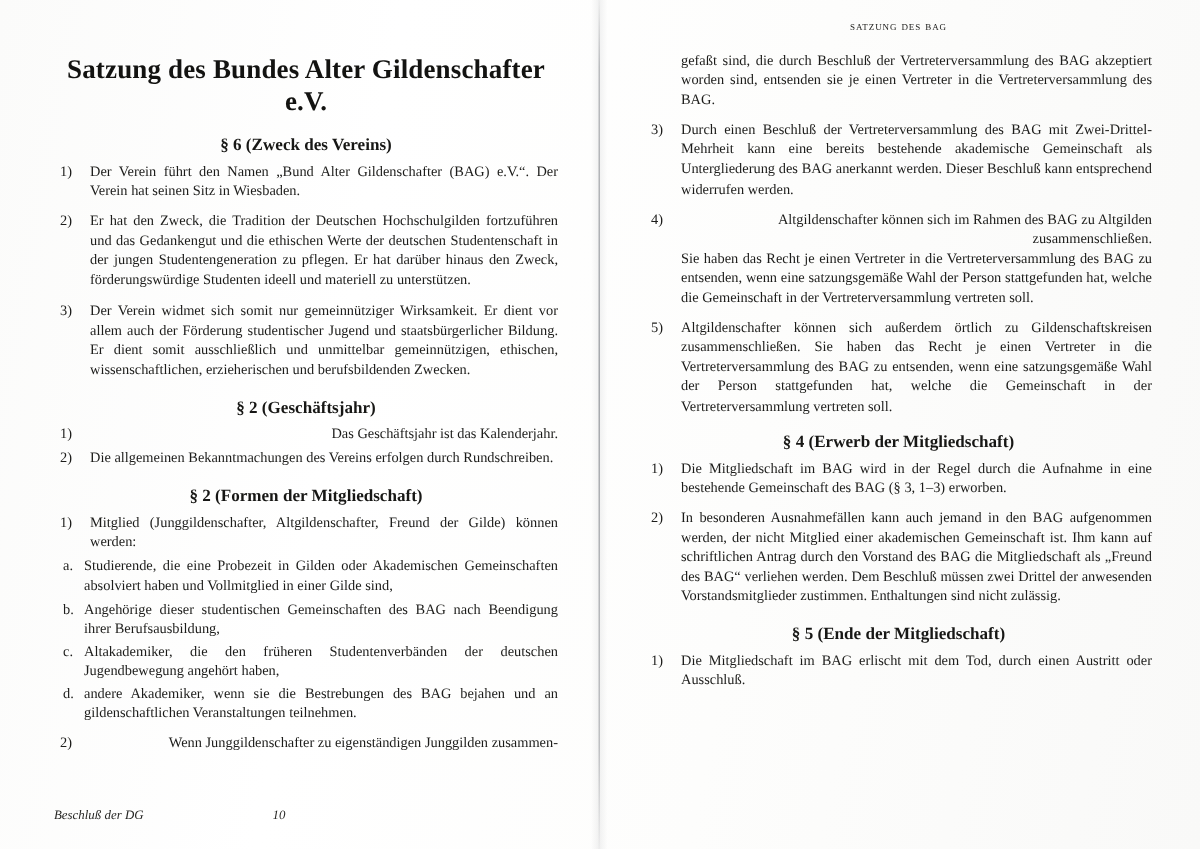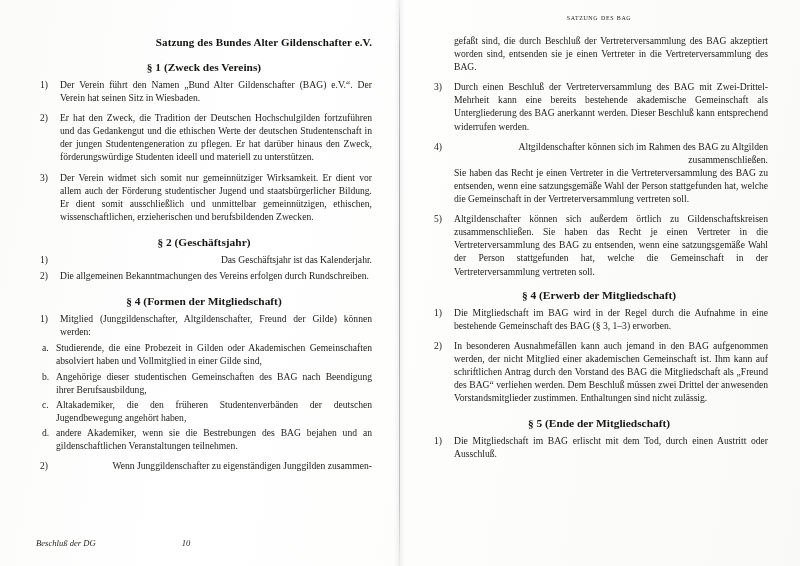--- a/index.html
+++ b/index.html
@@ -64,22 +64,22 @@
     letter-spacing: 0.6px;
     font-variant: small-caps;
     text-transform: lowercase;
     color: #262624;
     margin-top: 12px;
     height: 12px;
   }
   .running-head.blank { visibility: hidden; }
 
   .doc-title {
-    text-align: right;
-    font-size: 11px;
+    text-align: center;
+    font-size: 18px;
     font-weight: bold;
     letter-spacing: 0.1px;
     margin: 12px 0 0 0;
     color: #131311;
   }
 
   .sec-head {
     text-align: center;
     font-size: 11.4px;
     font-weight: bold;
@@ -167,21 +167,21 @@
 <body>
 
 <div class="scan">
 
   <div class="page page-left">
 
     <div class="running-head blank">&nbsp;</div>
 
     <div class="doc-title">Satzung des Bundes Alter Gildenschafter  e.V.</div>
 
-    <div class="sec-head">§ 1 (Zweck des Vereins)</div>
+    <div class="sec-head">§ 6 (Zweck des Vereins)</div>
 
     <div class="item">
       <div class="marker">1)</div>
       <div class="body">Der Verein führt den Namen „Bund Alter Gildenschafter (BAG) e.V.“. Der Verein hat seinen Sitz in Wiesbaden.</div>
     </div>
 
     <div class="item">
       <div class="marker">2)</div>
       <div class="body">Er hat den Zweck, die Tradition der Deutschen Hochschulgilden fortzuführen und das Gedankengut und die ethischen Werte der deutschen Studentenschaft in der jungen Studentengeneration zu pflegen. Er hat darüber hinaus den Zweck, förderungswürdige Studenten ideell und materiell zu unterstützen.</div>
     </div>
@@ -196,21 +196,21 @@
     <div class="item tight">
       <div class="marker">1)</div>
       <div class="body nojust">Das Geschäftsjahr ist das Kalenderjahr.</div>
     </div>
 
     <div class="item">
       <div class="marker">2)</div>
       <div class="body">Die allgemeinen Bekanntmachungen des Vereins erfolgen durch Rundschreiben.</div>
     </div>
 
-    <div class="sec-head loose">§ 4 (Formen der Mitgliedschaft)</div>
+    <div class="sec-head loose">§ 2 (Formen der Mitgliedschaft)</div>
 
     <div class="item tight">
       <div class="marker">1)</div>
       <div class="body">Mitglied (Junggildenschafter, Altgildenschafter, Freund der Gilde) können werden:</div>
     </div>
 
     <div class="sublist">
       <div class="subitem">
         <div class="submarker">a.</div>
         <div class="subbody">Studierende, die eine Probezeit in Gilden oder Akademischen Gemeinschaften absolviert haben und Vollmitglied in einer Gilde sind,</div>

